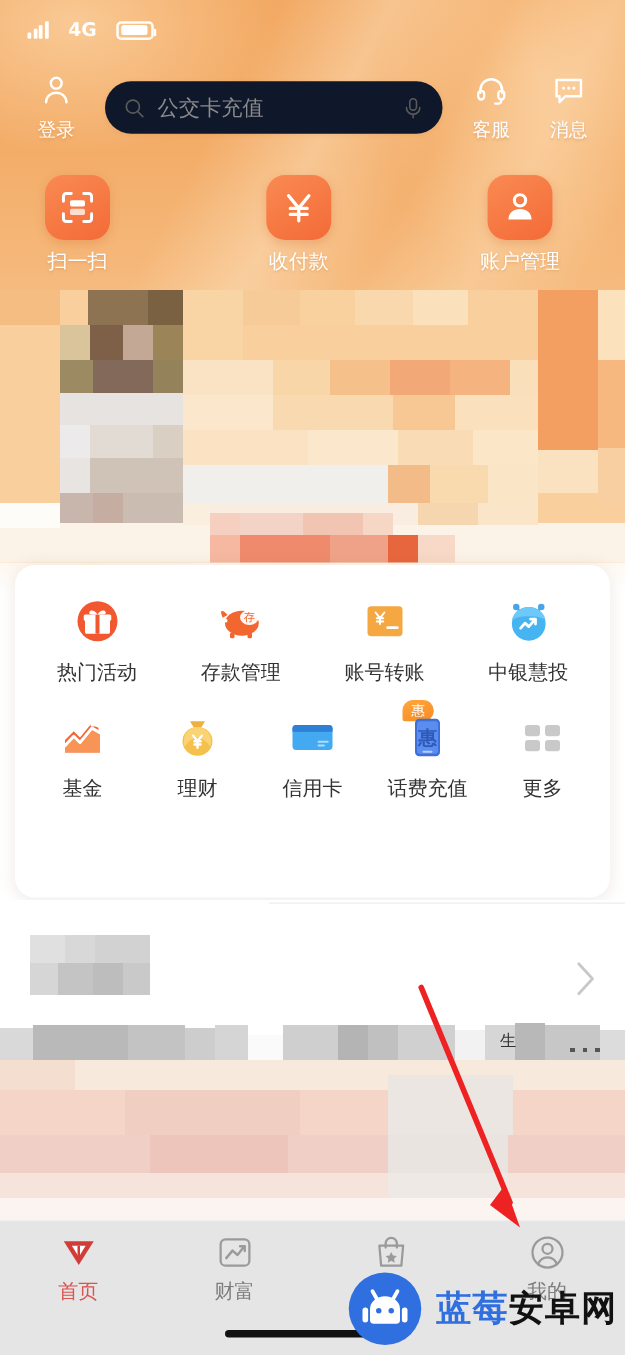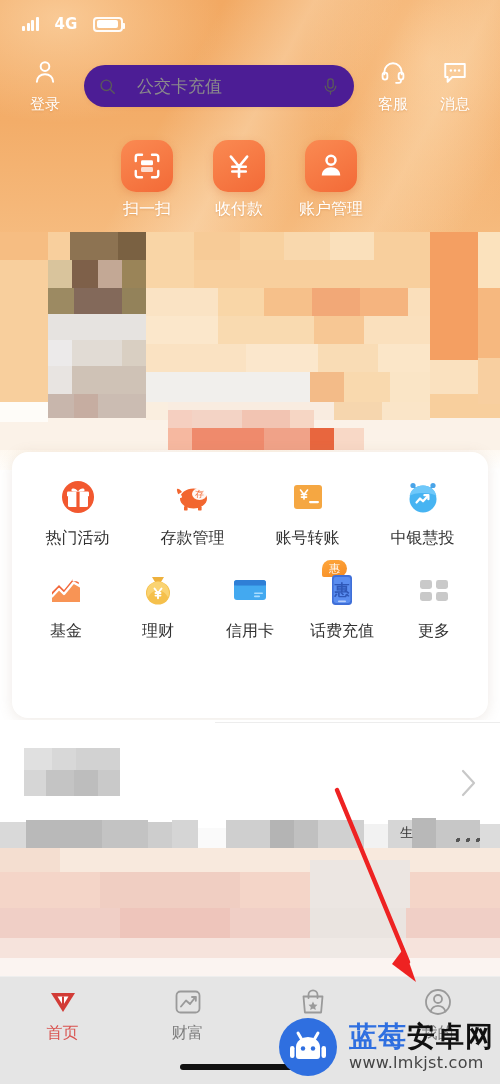--- a/index.html
+++ b/index.html
@@ -49,29 +49,29 @@
   .batt i { position:absolute; left:1.5px; top:1.5px; bottom:1.5px; width:82%;
             background:#fff; border-radius:2px; display:block; }
 
   
   .header { position:absolute; left:0; top:55px; width:500px; height:62px;
             display:flex; align-items:center; padding:0 14px; gap:0; }
   .hdr-btn { width:62px; display:flex; flex-direction:column; align-items:center;
              gap:10px; color:#fff; }
   .hdr-btn .lbl { font-size:15px; text-shadow:0 1px 2px rgba(190,110,40,.3); }
   .search {
-    flex:1; height:42px; margin:0 8px; background:#4c1d95; border-radius:21px;
-    display:flex; align-items:center; padding:0 14px; gap:20px;
+    flex:1; height:42px; margin:0 8px; background:#0f172a; border-radius:21px;
+    display:flex; align-items:center; padding:0 14px; gap:9px;
     box-shadow:0 1px 4px rgba(180,110,50,.12);
   }
   .search .ph { flex:1; font-size:17px; color:#8b8b8b; }
 
   
   .quick { position:absolute; left:0; top:140px; width:478px;
-           display:flex; justify-content:center; padding:0 16px; }
+           display:flex; justify-content:space-between; padding:0 16px; }
   .qa { display:flex; flex-direction:column; align-items:center; gap:7px; width:92px; }
   .qa-ico { width:52px; height:52px; border-radius:15px;
             background:linear-gradient(150deg,#fa8a52,#f36a37);
             display:flex; align-items:center; justify-content:center;
             box-shadow:0 3px 8px rgba(215,105,50,.28); }
   .qa-lbl { font-size:16px; color:#fff; text-shadow:0 1px 2px rgba(190,110,40,.35); }
 
   
   .banner { position:absolute; left:0; top:232px; width:500px; height:218px; }
 
@@ -517,17 +517,16 @@
         <circle cx="17" cy="23.5" r="2.2" fill="#2f6fe0"></circle>
         <circle cx="27" cy="23.5" r="2.2" fill="#2f6fe0"></circle>
         <rect x="4" y="21" width="4.5" height="12" rx="2.2" fill="#fff"></rect>
         <rect x="35.5" y="21" width="4.5" height="12" rx="2.2" fill="#fff"></rect>
       </svg>
     </div>
     <div class="wm-text">
       <div class="wm-cn">
         <span class="b">蓝莓</span><span class="k">安卓网</span>
       </div>
-      <div class="wm-url">www.lmkjst.com</div>
     </div>
   </div>
 
 </div>
 
 </body></html>

